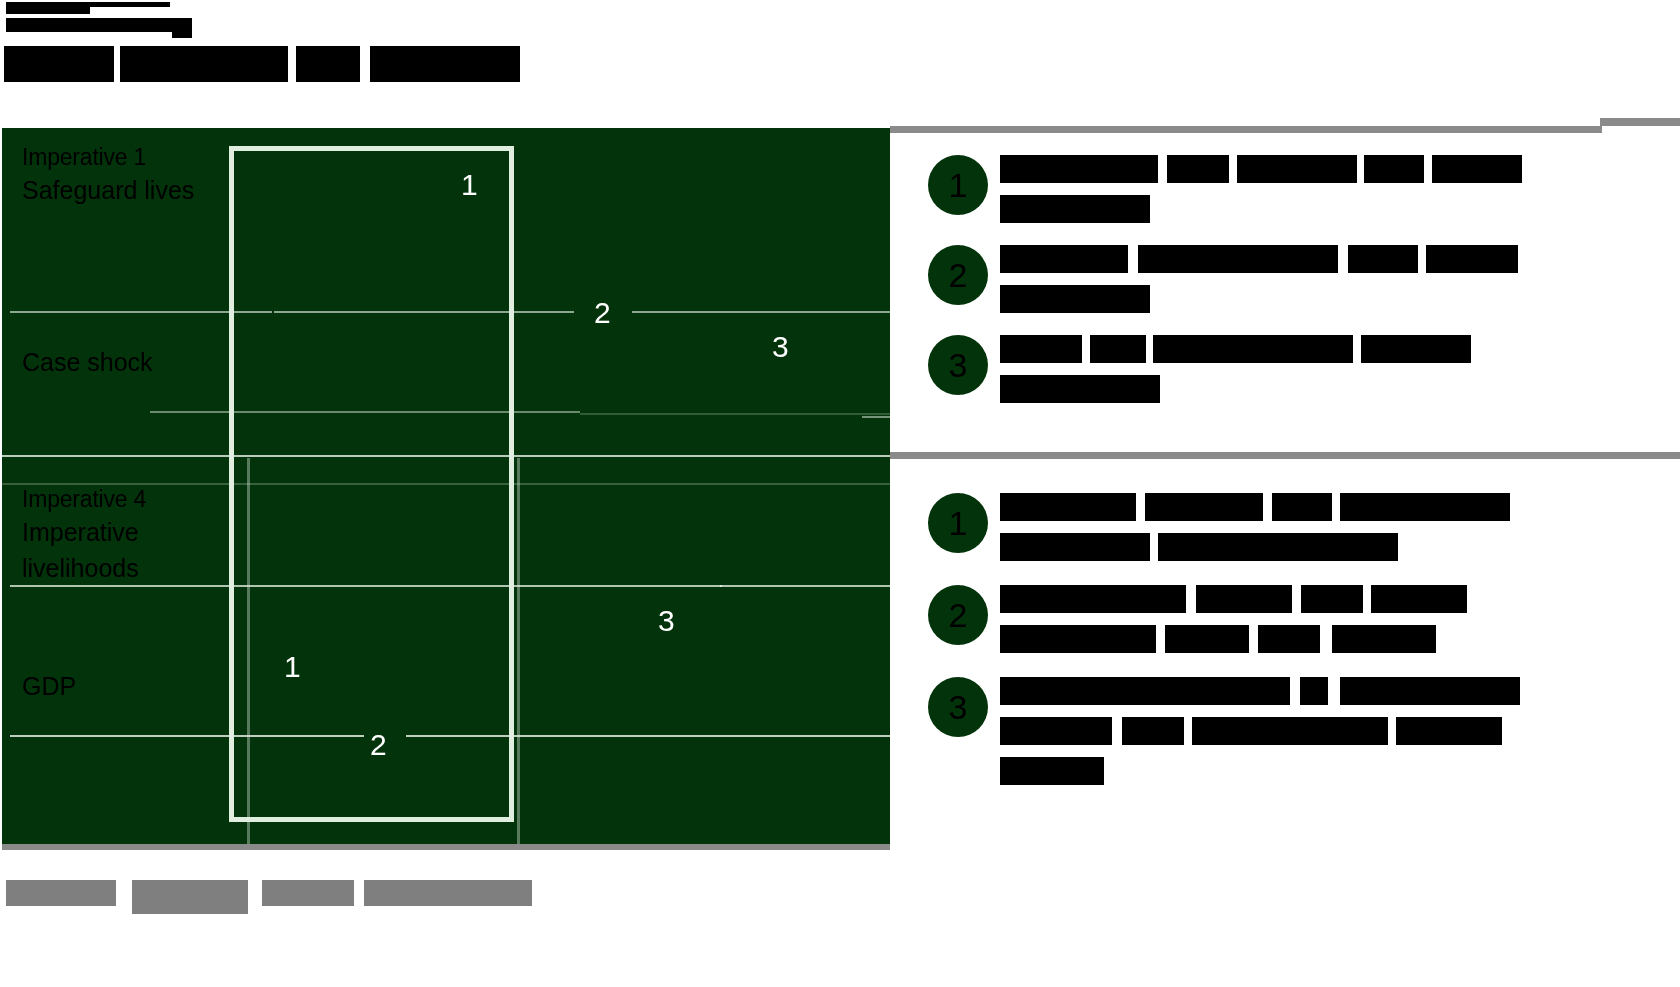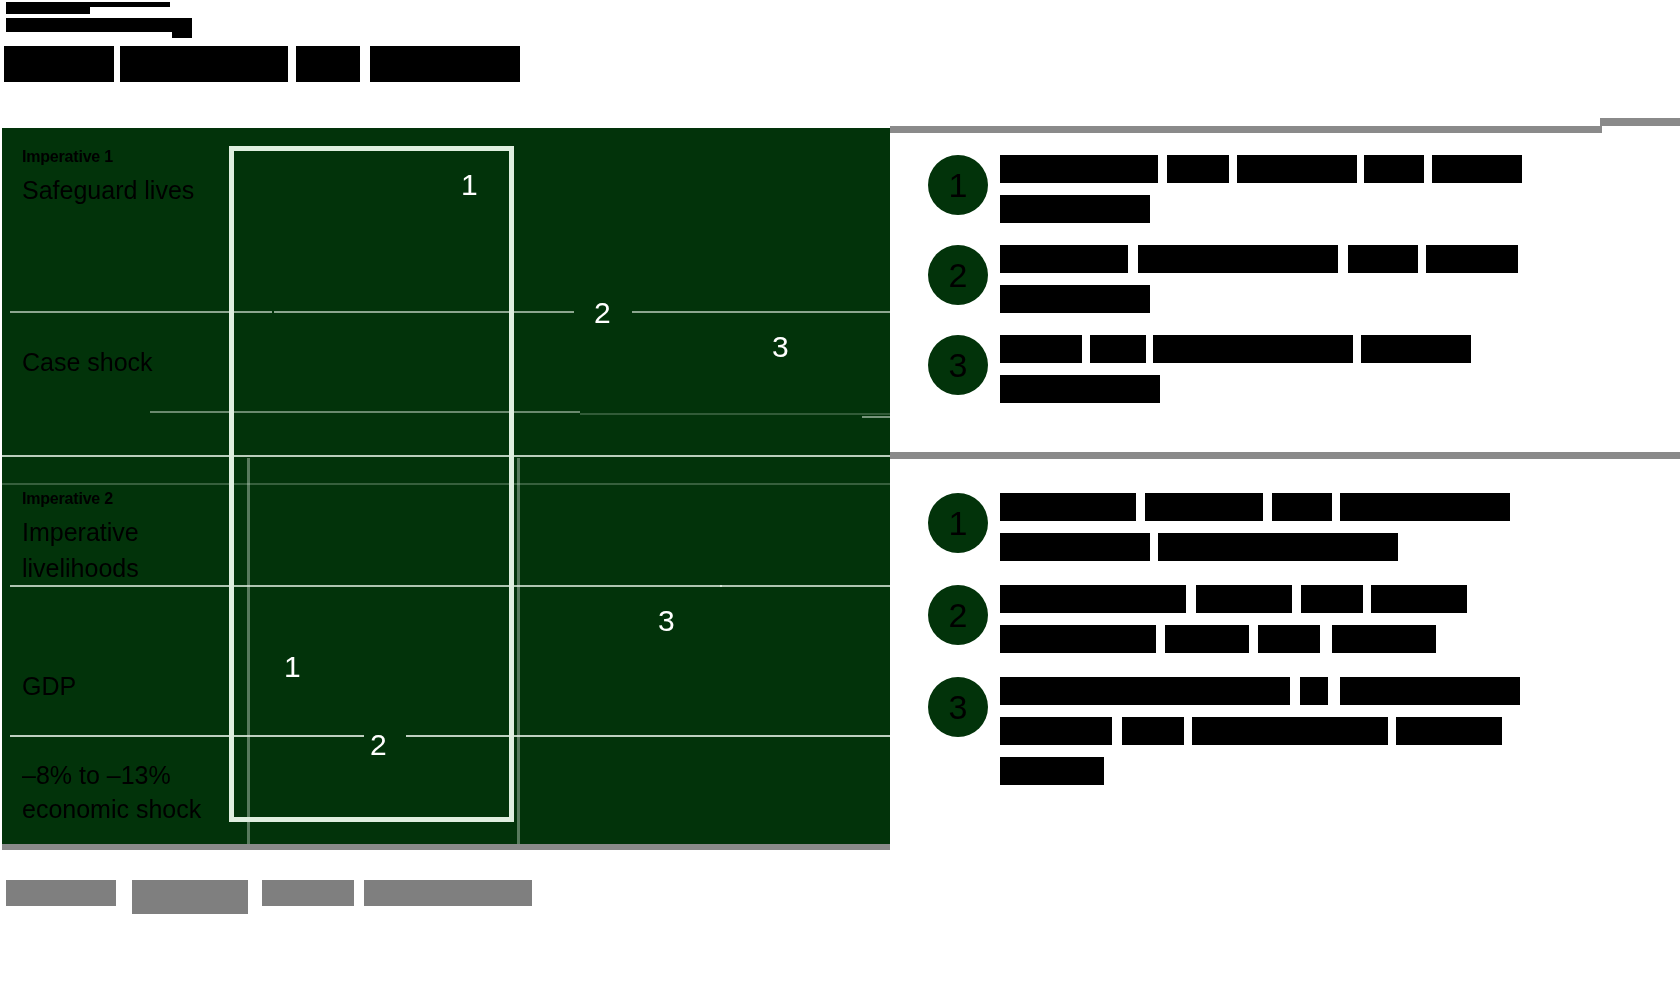--- a/index.html
+++ b/index.html
@@ -58,21 +58,21 @@
   }
   .panel-bottom-rule {
     position: absolute;
     left: 2px; top: 844px;
     width: 888px; height: 6px;
     background: #8a8a8a;
   }
 
   
   .imp-block { position: absolute; left: 20px; color: #000000; }
-  .imp-head  { font-size: 16px; font-weight: bold; line-height: 30px; letter-spacing: -0.2px;}
+  .imp-head  { font-size: 23px; font-weight: normal; line-height: 30px; letter-spacing: -0.2px;}
   .imp-sub   { font-size: 25px; font-weight: normal; line-height: 36px; }
   .metric    { position: absolute; left: 20px; color:#000; font-size: 25px; line-height: 33px; }
 
   
   .hline { position: absolute; height: 2px; background: rgba(226,238,226,0.62); }
   .hline-strong { position: absolute; height: 2px; background: rgba(235,245,235,0.88); }
   .vline { position: absolute; width: 3px; background: rgba(226,238,226,0.55); }
   .sec-div { position:absolute; left:0; width:890px; height:2px; background: rgba(220,235,220,0.55); }
 
   
@@ -155,25 +155,24 @@
     <div class="hline" style="left:8px; top:183px; width:262px;"></div>
     <div class="hline" style="left:272px; top:183px; width:300px;"></div>
     <div class="hline" style="left:630px; top:183px; width:258px;"></div>
     <div class="hline" style="left:148px; top:283px; width:430px; opacity:.75;"></div>
     <div class="hline" style="left:578px; top:285px; width:312px; opacity:.35;"></div>
     <div class="hline" style="left:860px; top:288px; width:30px; opacity:.85;"></div>
 
     <div class="hline-strong" style="left:0px; top:327px; width:890px; opacity:.65;"></div>
 
     <div class="imp-block" style="top:356px;">
-      <div class="imp-head">Imperative 2</div>
+      <div class="imp-head">Imperative 4</div>
       <div class="imp-sub" style="max-width:230px;">Imperative livelihoods</div>
     </div>
     <div class="metric" style="top:542px;">GDP</div>
-    <div class="metric" style="top:630px; max-width:210px; line-height:34px;">–8% to –13% economic shock</div>
 
     <div class="hline-strong" style="left:8px; top:457px; width:250px; opacity:.85;"></div>
     <div class="hline-strong" style="left:258px; top:457px; width:462px; opacity:.85;"></div>
     <div class="hline-strong" style="left:718px; top:457px; width:172px; opacity:.85;"></div>
     <div class="hline-strong" style="left:8px; top:607px; width:354px; opacity:.92;"></div>
     <div class="hline-strong" style="left:404px; top:607px; width:486px; opacity:.92;"></div>
 
     <div class="vline" style="left:245px; top:330px; height:386px; opacity:.70;"></div>
     <div class="vline" style="left:515px; top:330px; height:386px; opacity:.70;"></div>
 

